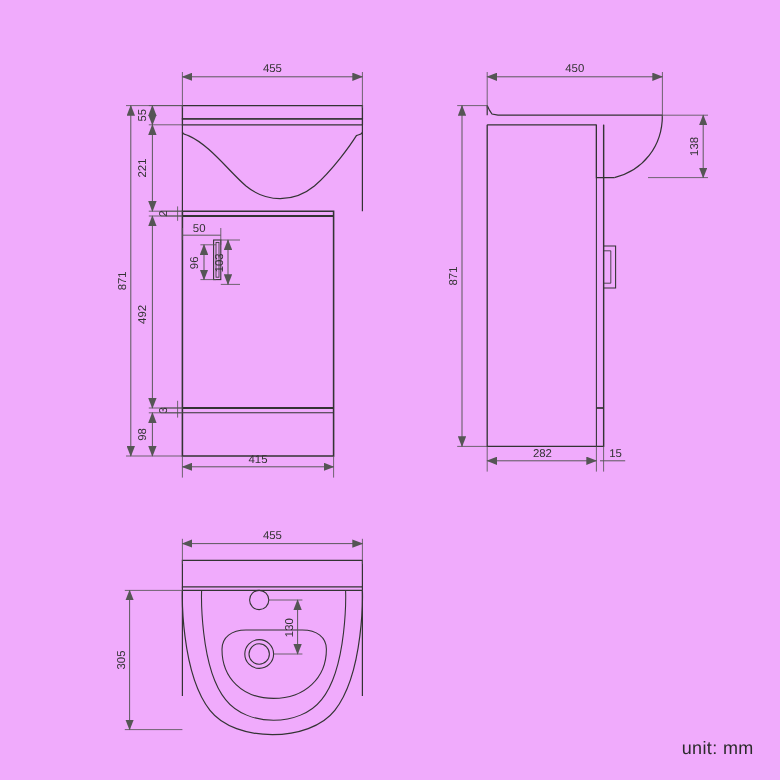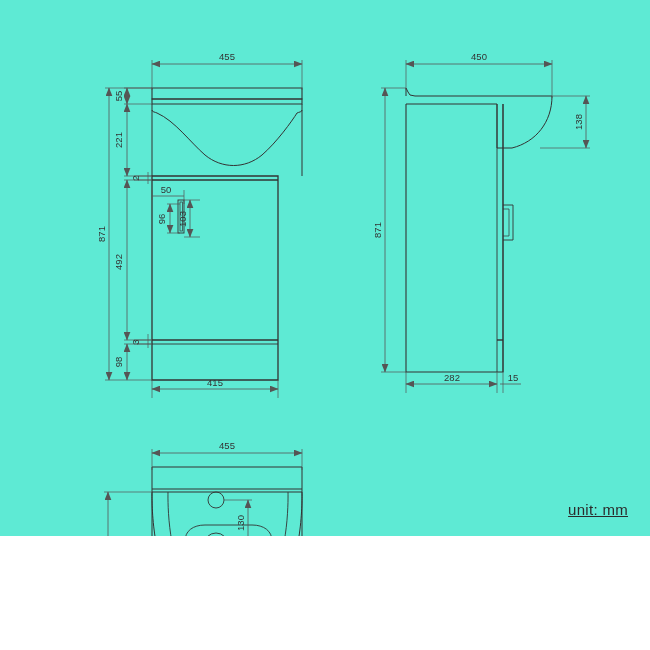--- a/index.html
+++ b/index.html
@@ -6,38 +6,37 @@
     margin: 0;
     padding: 0;
     background: #ffffff;
   }
   body {
     font-family: "Liberation Sans", sans-serif;
   }
   #sheet {
     position: relative;
     width: 650px;
-    height: 536px;
-    background: #5eead4;
+    height: 650px;
+    background: #f0abfc;
     overflow: hidden;
   }
   #sheet svg {
     position: absolute;
     left: 0;
     top: 0;
   }
   .unit-note {
     position: absolute;
     right: 22px;
     bottom: 18px;
     font-size: 15px;
     color: #2b2b2b;
     letter-spacing: 0.3px;
     font-family: "Liberation Sans", sans-serif;
-    text-decoration: underline;
   }
   text.dim {
     font-family: "Liberation Sans", sans-serif;
     font-size: 9.5px;
     fill: #333333;
   }
   text.dim-v {
     font-family: "Liberation Sans", sans-serif;
     font-size: 9.5px;
     fill: #333333;

